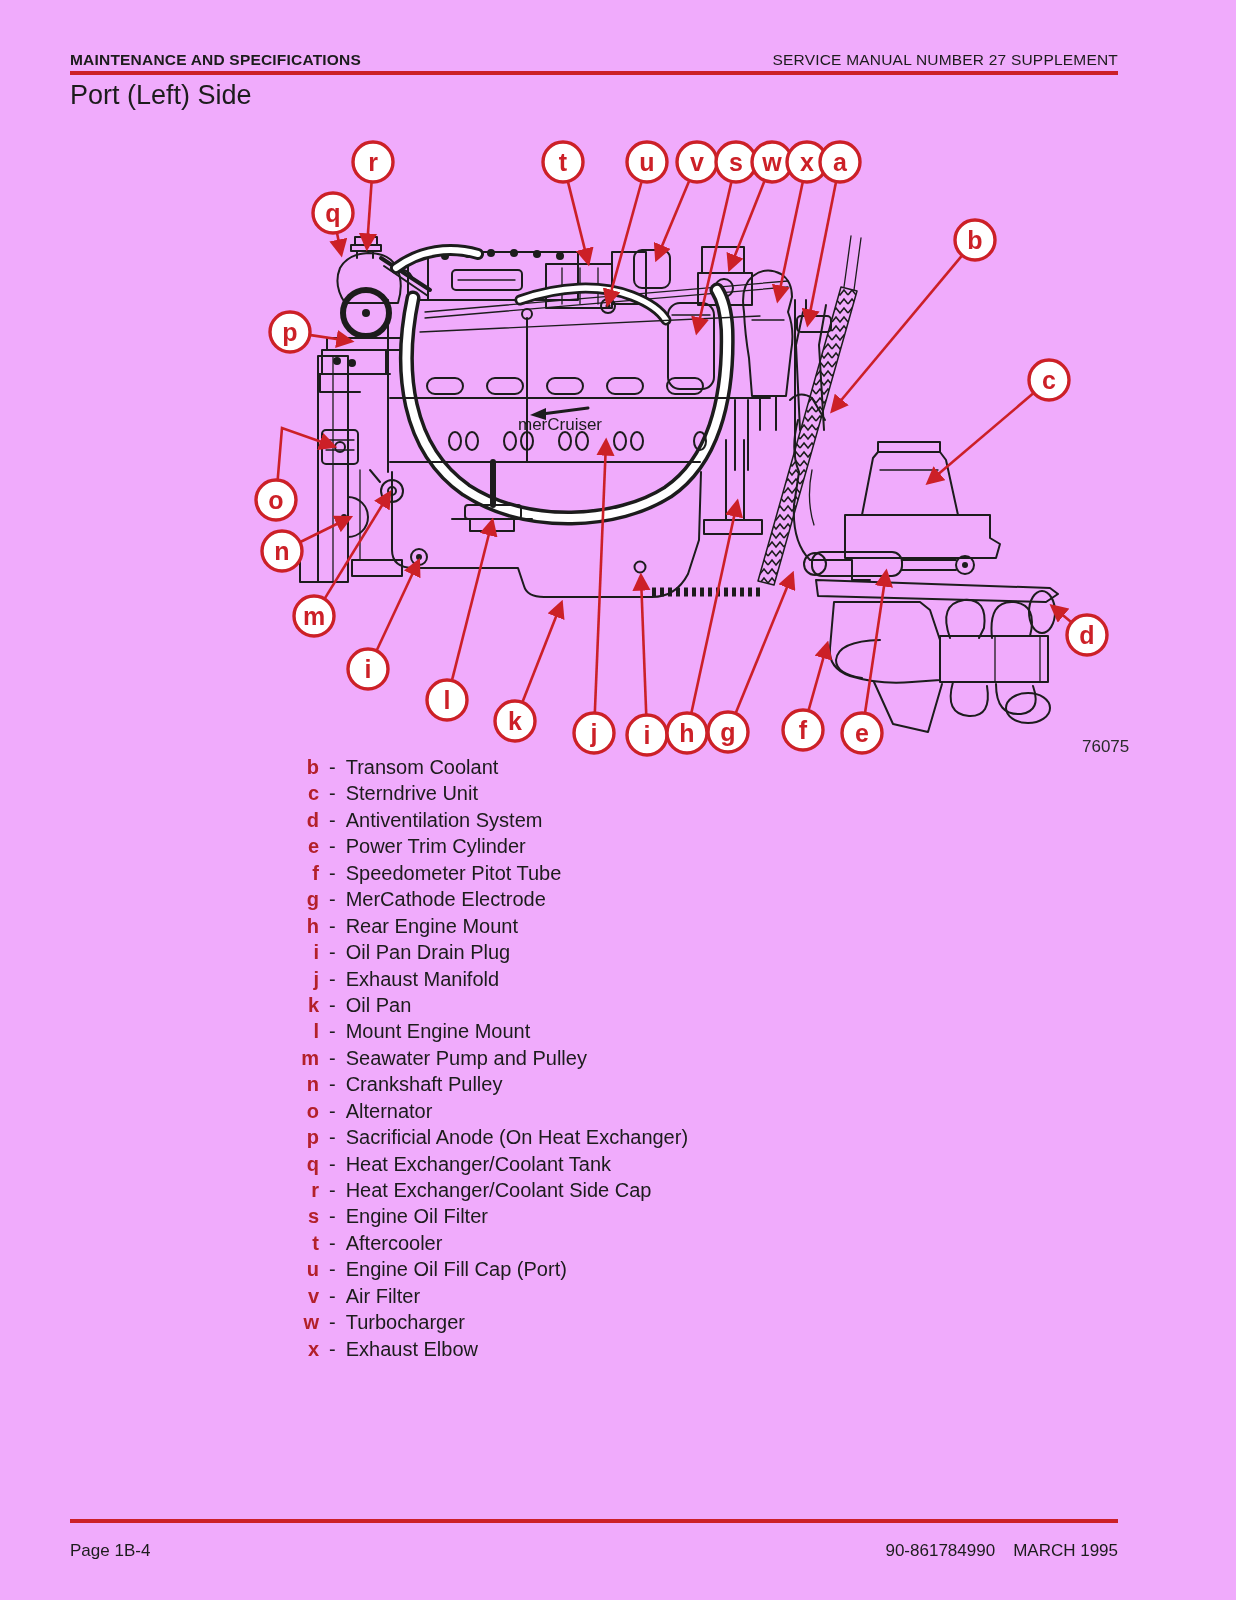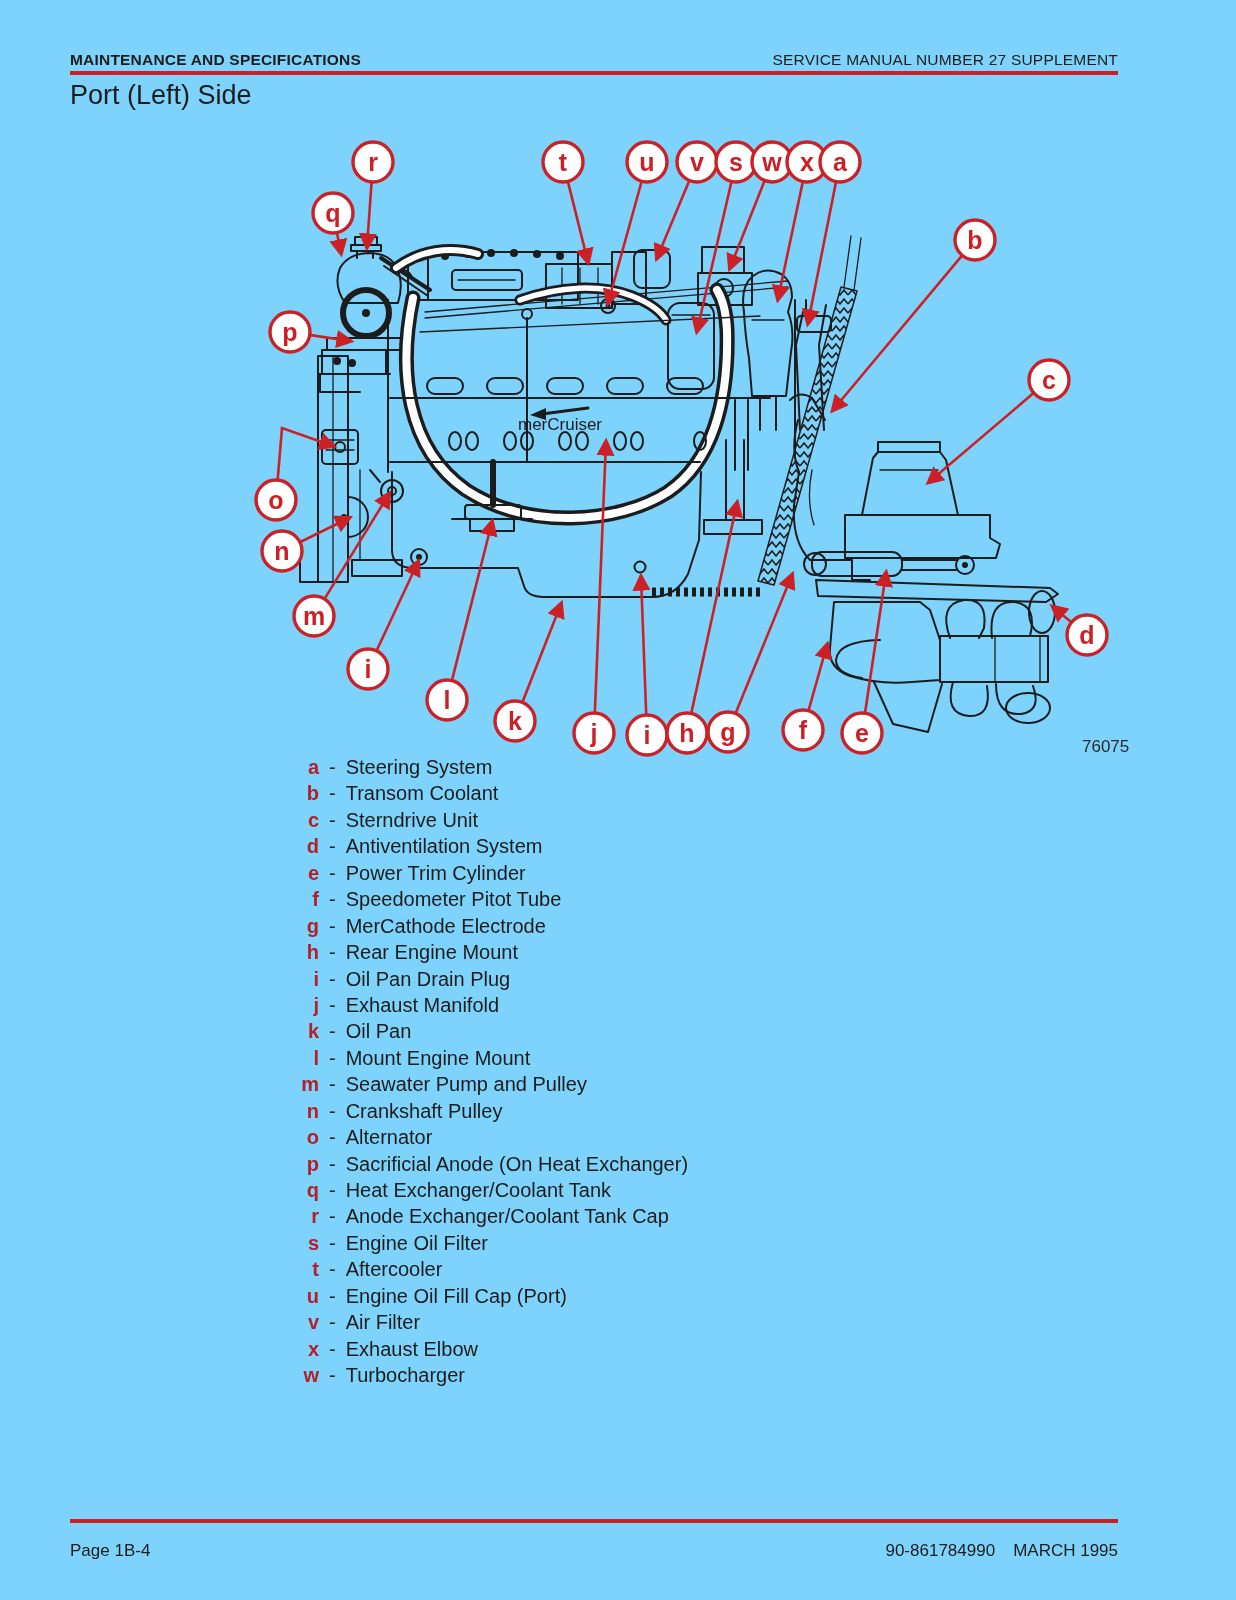--- a/index.html
+++ b/index.html
@@ -1,17 +1,17 @@
 <!DOCTYPE html>
 <html><head>
 <meta charset="utf-8">
 <style>
   html,body{margin:0;padding:0;background:#e8e8e8;}
   .page{
-    position:relative; width:1236px; height:1600px; background:#7dd3fc;
+    position:relative; width:1236px; height:1600px; background:#f0abfc;
     font-family:"Liberation Sans", sans-serif; color:#1c1c1c; overflow:hidden;
   }
   .hdr-left{position:absolute; left:70px; top:51px; font-size:15.5px; font-weight:bold; letter-spacing:.2px;}
   .hdr-right{position:absolute; right:118px; top:51px; font-size:15.5px; font-weight:normal; letter-spacing:.2px;}
   .rule{position:absolute; left:70px; width:1048px; background:#cc2027;}
   .rule-top{top:71px; height:4px;}
   .rule-bottom{top:1519px; height:3.5px;}
   .page-title{position:absolute; left:70px; top:80px; font-size:27px; font-weight:normal;}
   .ftr-left{position:absolute; left:70px; top:1541px; font-size:17px;text-align:center;}
   .ftr-right{position:absolute; right:118px; top:1541px; font-size:17px;}
@@ -297,44 +297,43 @@
         <polyline points="808.7063104746791,709.7901504021785 827,645" class="co-line" marker-end="url(#ah)"></polyline>
         <circle cx="803" cy="730" r="20" class="co-circle"></circle>
         <text x="803" y="738.5" class="co-letter">f</text>
         <polyline points="865.1151495115352,712.2323365897657 886,573" class="co-line" marker-end="url(#ah)"></polyline>
         <circle cx="862" cy="733" r="20" class="co-circle"></circle>
         <text x="862" y="741.5" class="co-letter">e</text>
       </g>
   </svg>
 
   <div class="legend">
-      <div class="lg-row"><span class="lg-letter">a</span><span class="lg-dash">-</span><span class="lg-label">Steering System</span></div>
       <div class="lg-row"><span class="lg-letter">b</span><span class="lg-dash">-</span><span class="lg-label">Transom Coolant</span></div>
       <div class="lg-row"><span class="lg-letter">c</span><span class="lg-dash">-</span><span class="lg-label">Sterndrive Unit</span></div>
       <div class="lg-row"><span class="lg-letter">d</span><span class="lg-dash">-</span><span class="lg-label">Antiventilation System</span></div>
       <div class="lg-row"><span class="lg-letter">e</span><span class="lg-dash">-</span><span class="lg-label">Power Trim Cylinder</span></div>
       <div class="lg-row"><span class="lg-letter">f</span><span class="lg-dash">-</span><span class="lg-label">Speedometer Pitot Tube</span></div>
       <div class="lg-row"><span class="lg-letter">g</span><span class="lg-dash">-</span><span class="lg-label">MerCathode Electrode</span></div>
       <div class="lg-row"><span class="lg-letter">h</span><span class="lg-dash">-</span><span class="lg-label">Rear Engine Mount</span></div>
       <div class="lg-row"><span class="lg-letter">i</span><span class="lg-dash">-</span><span class="lg-label">Oil Pan Drain Plug</span></div>
       <div class="lg-row"><span class="lg-letter">j</span><span class="lg-dash">-</span><span class="lg-label">Exhaust Manifold</span></div>
       <div class="lg-row"><span class="lg-letter">k</span><span class="lg-dash">-</span><span class="lg-label">Oil Pan</span></div>
       <div class="lg-row"><span class="lg-letter">l</span><span class="lg-dash">-</span><span class="lg-label">Mount Engine Mount</span></div>
       <div class="lg-row"><span class="lg-letter">m</span><span class="lg-dash">-</span><span class="lg-label">Seawater Pump and Pulley</span></div>
       <div class="lg-row"><span class="lg-letter">n</span><span class="lg-dash">-</span><span class="lg-label">Crankshaft Pulley</span></div>
       <div class="lg-row"><span class="lg-letter">o</span><span class="lg-dash">-</span><span class="lg-label">Alternator</span></div>
       <div class="lg-row"><span class="lg-letter">p</span><span class="lg-dash">-</span><span class="lg-label">Sacrificial Anode (On Heat Exchanger)</span></div>
       <div class="lg-row"><span class="lg-letter">q</span><span class="lg-dash">-</span><span class="lg-label">Heat Exchanger/Coolant Tank</span></div>
-      <div class="lg-row"><span class="lg-letter">r</span><span class="lg-dash">-</span><span class="lg-label">Anode Exchanger/Coolant Tank Cap</span></div>
+      <div class="lg-row"><span class="lg-letter">r</span><span class="lg-dash">-</span><span class="lg-label">Heat Exchanger/Coolant Side Cap</span></div>
       <div class="lg-row"><span class="lg-letter">s</span><span class="lg-dash">-</span><span class="lg-label">Engine Oil Filter</span></div>
       <div class="lg-row"><span class="lg-letter">t</span><span class="lg-dash">-</span><span class="lg-label">Aftercooler</span></div>
       <div class="lg-row"><span class="lg-letter">u</span><span class="lg-dash">-</span><span class="lg-label">Engine Oil Fill Cap (Port)</span></div>
       <div class="lg-row"><span class="lg-letter">v</span><span class="lg-dash">-</span><span class="lg-label">Air Filter</span></div>
+      <div class="lg-row"><span class="lg-letter">w</span><span class="lg-dash">-</span><span class="lg-label">Turbocharger</span></div>
       <div class="lg-row"><span class="lg-letter">x</span><span class="lg-dash">-</span><span class="lg-label">Exhaust Elbow</span></div>
-      <div class="lg-row"><span class="lg-letter">w</span><span class="lg-dash">-</span><span class="lg-label">Turbocharger</span></div>
     </div>
 
   <div class="rule rule-bottom"></div>
   <div class="ftr-left">Page 1B-4</div>
   <div class="ftr-right">
     <span>90-861784990</span><span class="sp"></span><span>MARCH 1995</span>
   </div>
 
 </div>
 

